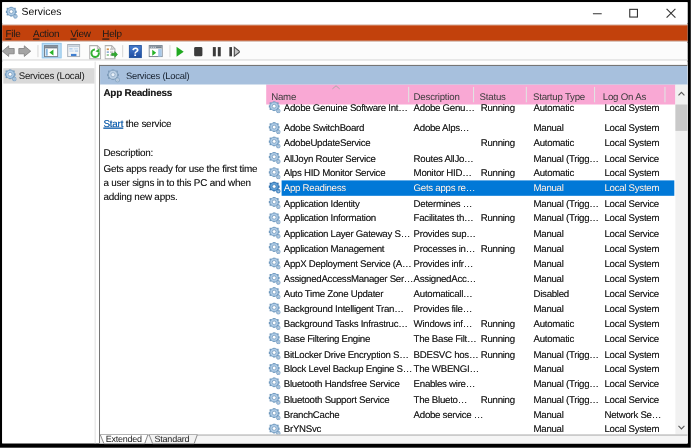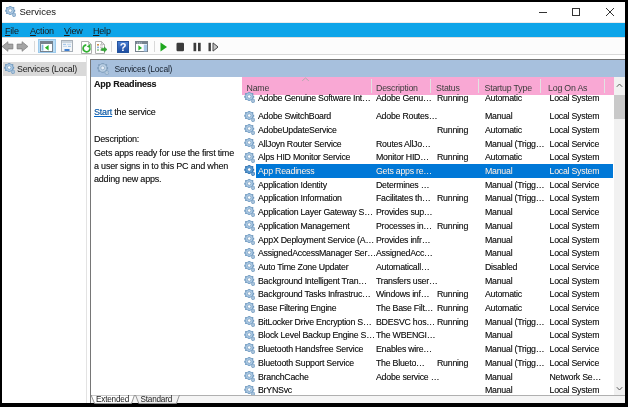--- a/index.html
+++ b/index.html
@@ -1,21 +1,21 @@
 <!DOCTYPE html>
 <html><head><meta charset="utf-8">
 <style>
 * { margin:0; padding:0; box-sizing:border-box; }
 html,body { width:628px; height:407px; overflow:hidden; }
 body { font-family:"Liberation Sans", sans-serif; background:#000; position:relative; }
 .abs { position:absolute; }
 #win { position:absolute; left:2px; top:2px; width:623px; height:401px; background:#fff; }
 #titlebar { position:absolute; left:2px; top:2px; width:623px; height:19px; background:#fff; }
 #title-text { position:absolute; left:19.5px; top:5.5px; font-size:9.5px; color:#111; }
-#menubar { position:absolute; left:2px; top:21.5px; width:623px; height:16.5px; background:#0ea5e9;
+#menubar { position:absolute; left:2px; top:21.5px; width:623px; height:16.5px; background:#c2410c;
            border-top:1px solid #ebebeb; border-bottom:1px solid #dfdfdf; font-size:9px; letter-spacing:-0.2px; color:#1a1a1a; }
 #menubar span { position:absolute; top:3px; }
 #toolbar { position:absolute; left:2px; top:39px; width:623px; height:16px; background:#fcfcfc;
            border-bottom:1px solid #d9d9d9; }
 .tsep { position:absolute; top:41px; height:11px; width:1px; background:#d9d9d9; }
 #content { position:absolute; left:2px; top:56px; width:623px; height:347px; background:#fff; }
 #treesel { position:absolute; left:2.5px; top:62px; width:83px; height:13.5px; background:#d9d9d9; }
 #treelabel { position:absolute; left:17px; top:63.5px; font-size:8.8px; letter-spacing:-0.2px; color:#1a1a1a; }
 #treeline { position:absolute; left:86px; top:56px; width:1px; height:347px; background:#e3e3e3; }
 #rpanel { position:absolute; left:90px; top:59px; width:535px; height:344px; background:#fff;
@@ -268,21 +268,21 @@
     <span class="c-desc">Adobe Genu…</span>
     <span class="c-stat">Running</span>
     <span class="c-start">Automatic</span>
     <span class="c-logon">Local System</span>
   </div>
 <div class="row" style="top:109.40px">
     <svg style="position:absolute;left:2px;top:1.2px" width="11" height="11" viewBox="0 0 16 16">
       <use href="#gear"></use>
     </svg>
     <span class="c-name">Adobe SwitchBoard</span>
-    <span class="c-desc">Adobe Routes…</span>
+    <span class="c-desc">Adobe Alps…</span>
     <span class="c-stat"></span>
     <span class="c-start">Manual</span>
     <span class="c-logon">Local System</span>
   </div>
 <div class="row" style="top:123.10px">
     <svg style="position:absolute;left:2px;top:1.2px" width="11" height="11" viewBox="0 0 16 16">
       <use href="#gear"></use>
     </svg>
     <span class="c-name">AdobeUpdateService</span>
     <span class="c-desc"></span>
@@ -388,21 +388,21 @@
     <span class="c-desc">Automaticall…</span>
     <span class="c-stat"></span>
     <span class="c-start">Disabled</span>
     <span class="c-logon">Local Service</span>
   </div>
 <div class="row" style="top:273.80px">
     <svg style="position:absolute;left:2px;top:1.2px" width="11" height="11" viewBox="0 0 16 16">
       <use href="#gear"></use>
     </svg>
     <span class="c-name">Background Intelligent Tran…</span>
-    <span class="c-desc">Transfers user…</span>
+    <span class="c-desc">Provides file…</span>
     <span class="c-stat"></span>
     <span class="c-start">Manual</span>
     <span class="c-logon">Local System</span>
   </div>
 <div class="row" style="top:287.50px">
     <svg style="position:absolute;left:2px;top:1.2px" width="11" height="11" viewBox="0 0 16 16">
       <use href="#gear"></use>
     </svg>
     <span class="c-name">Background Tasks Infrastruc…</span>
     <span class="c-desc">Windows inf…</span>

